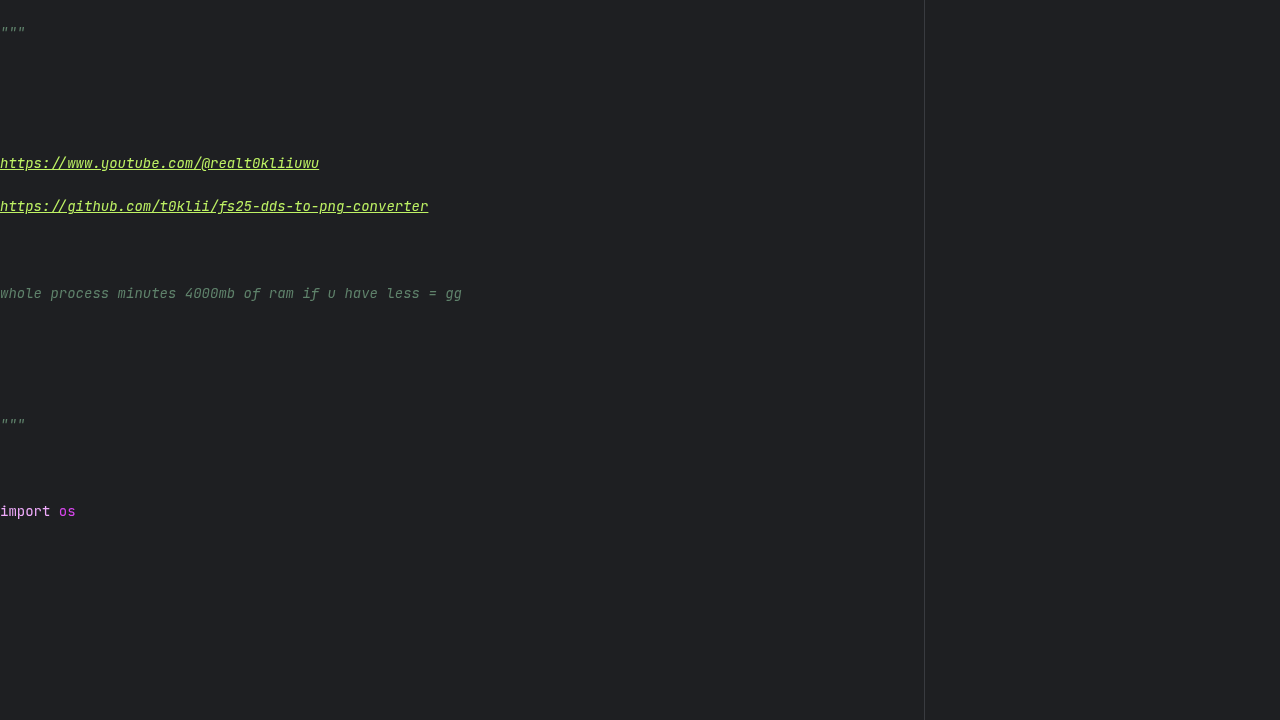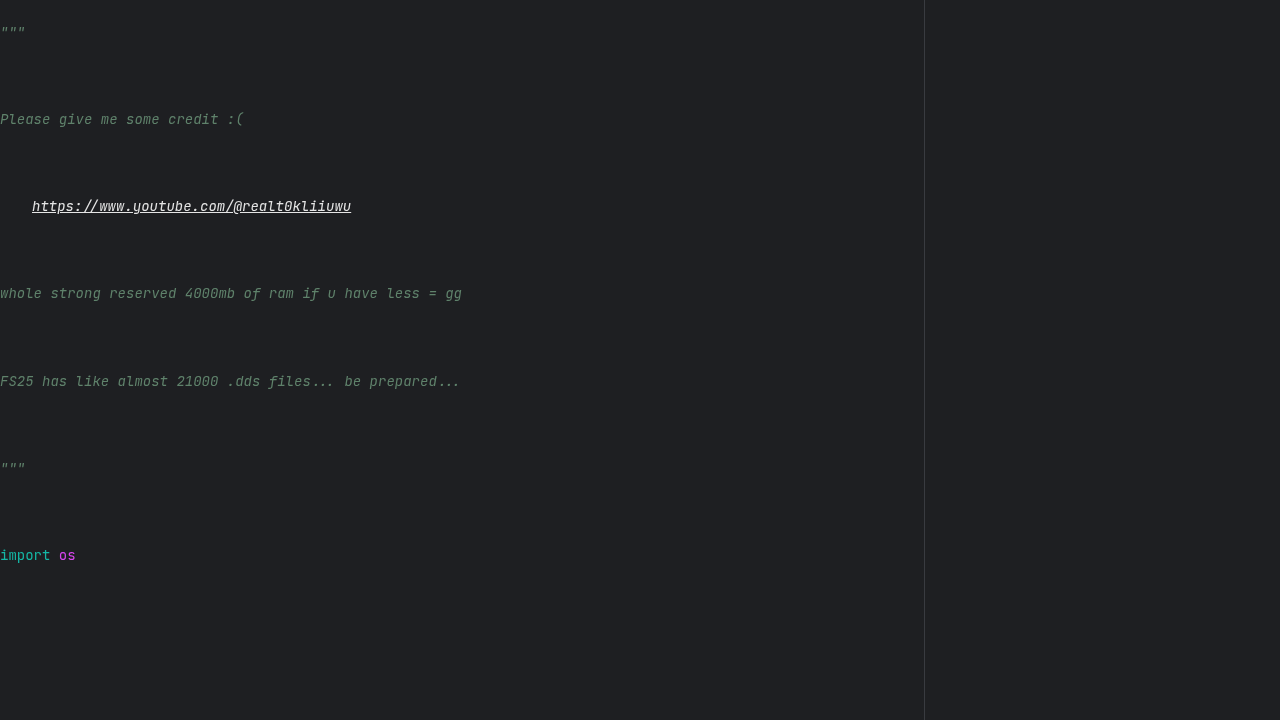--- a/index.html
+++ b/index.html
@@ -22,40 +22,39 @@
   }
   .rule {
     position: absolute;
     top: 0;
     bottom: 0;
     left: 924px;
     width: 1px;
     background: #393b40;
   }
   .doc { color: #5f826b; font-style: italic; }
-  .doc a { color: #e5e5e5; text-decoration: underline; margin-left: 32px; }
-  .kw { color: #14b8a6; font-style: normal; }
+  .doc a { color: #bef264; text-decoration: underline; }
+  .kw { color: #f0abfc; font-style: normal; }
   .id { color: #d946ef; font-style: normal; }
   .line { display: block; height: 21.8px; }
 </style>
 </head>
 <body>
 
 <div class="rule"></div>
 
 <div class="editor">
 <span class="line"><span class="doc">"""</span></span>
 <span class="line"></span>
-<span class="line"><span class="doc">Please give me some credit :(</span></span>
 <span class="line"></span>
 <span class="line"><span class="doc"><a>https://www.youtube.com/@realt0kliiuwu</a></span></span>
+<span class="line"><span class="doc"><a>https://github.com/t0klii/fs25-dds-to-png-converter</a></span></span>
 <span class="line"></span>
-<span class="line"><span class="doc">whole strong reserved 4000mb of ram if u have less = gg</span></span>
+<span class="line"><span class="doc">whole process minutes 4000mb of ram if u have less = gg</span></span>
 <span class="line"></span>
-<span class="line"><span class="doc">FS25 has like almost 21000 .dds files... be prepared...</span></span>
 <span class="line"></span>
 <span class="line"><span class="doc">"""</span></span>
 <span class="line"></span>
 <span class="line"><span class="kw">import</span> <span class="id">os</span></span>
 <span class="line">   </span>
 
 
 
 
 

